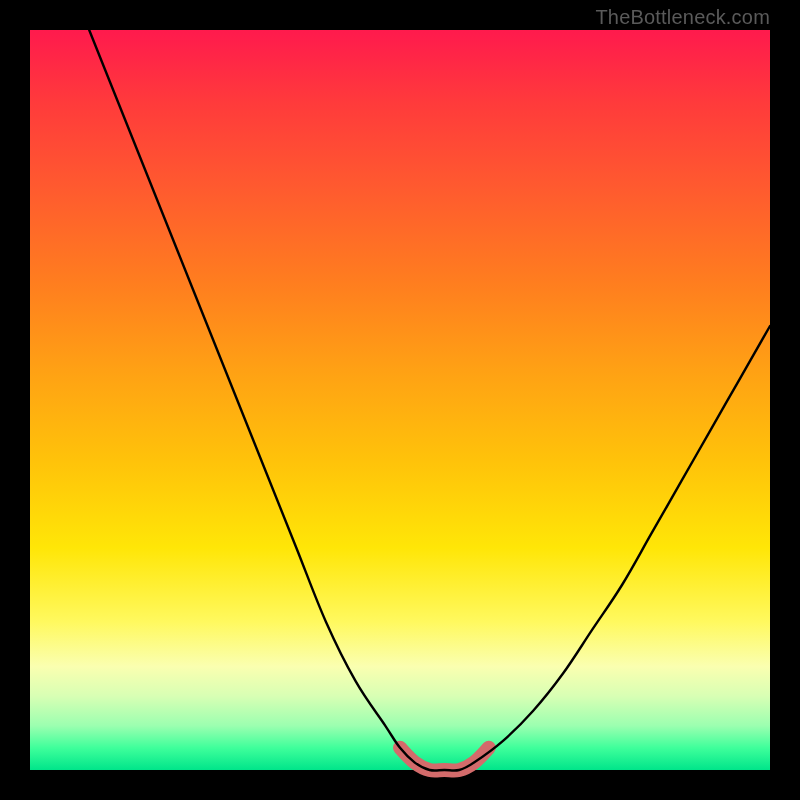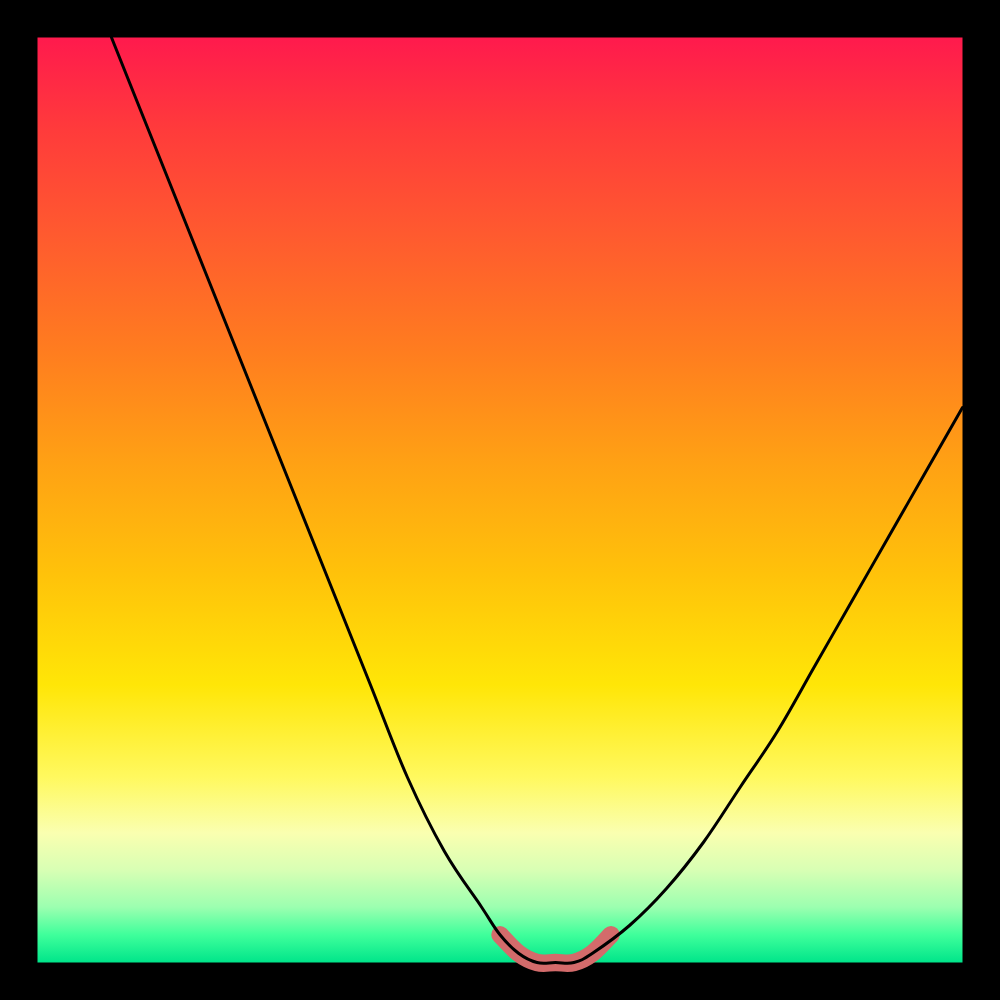--- a/index.html
+++ b/index.html
@@ -55,20 +55,21 @@
     top: 0;
     width: 740px;
     height: 740px;
     overflow: visible;
   }
 </style>
 </head>
 <body>
 
 <div class="frame">
+  <div class="watermark">TheBottleneck.com</div>
 
   <div class="plot-area">
     <svg class="curve" viewBox="0 0 740 740" preserveAspectRatio="none">
       <g>
         <path id="band-path" fill="none" stroke="#d36b6b" stroke-width="14" stroke-linecap="round" stroke-linejoin="round" d="M 370.00 717.80 C 372.66 720.46, 379.47 728.60, 384.80 732.60 C 390.13 736.60, 394.27 738.67, 399.60 740.00 C 404.93 741.33, 409.07 740.00, 414.40 740.00 C 419.73 740.00, 423.87 741.33, 429.20 740.00 C 434.53 738.67, 438.67 736.60, 444.00 732.60 C 449.33 728.60, 456.14 720.46, 458.80 717.80"></path>
       </g>
       <g>
         <path id="curve-path" fill="none" stroke="#000000" stroke-width="2.4" stroke-linecap="round" stroke-linejoin="round" d="M 59.20 0.00 C 64.53 13.32, 78.14 47.36, 88.80 74.00 C 99.46 100.64, 107.74 121.36, 118.40 148.00 C 129.06 174.64, 137.34 195.36, 148.00 222.00 C 158.66 248.64, 166.94 269.36, 177.60 296.00 C 188.26 322.64, 196.54 343.36, 207.20 370.00 C 217.86 396.64, 226.14 417.36, 236.80 444.00 C 247.46 470.64, 255.74 491.36, 266.40 518.00 C 277.06 544.64, 285.34 568.02, 296.00 592.00 C 306.66 615.98, 314.94 632.55, 325.60 651.20 C 336.26 669.85, 347.21 683.61, 355.20 695.60 C 363.19 707.59, 364.67 711.14, 370.00 717.80 C 375.33 724.46, 379.47 728.60, 384.80 732.60 C 390.13 736.60, 394.27 738.67, 399.60 740.00 C 404.93 741.33, 409.07 740.00, 414.40 740.00 C 419.73 740.00, 423.87 741.33, 429.20 740.00 C 434.53 738.67, 436.01 737.93, 444.00 732.60 C 451.99 727.27, 462.94 719.72, 473.60 710.40 C 484.26 701.08, 492.54 692.79, 503.20 680.80 C 513.86 668.81, 522.14 658.45, 532.80 643.80 C 543.46 629.15, 551.74 615.38, 562.40 599.40 C 573.06 583.42, 581.34 572.32, 592.00 555.00 C 602.66 537.68, 610.94 521.85, 621.60 503.20 C 632.26 484.55, 640.54 470.05, 651.20 451.40 C 661.86 432.75, 670.14 418.25, 680.80 399.60 C 691.46 380.95, 699.74 366.45, 710.40 347.80 C 721.06 329.15, 734.67 305.32, 740.00 296.00"></path>
       </g>
     </svg>

